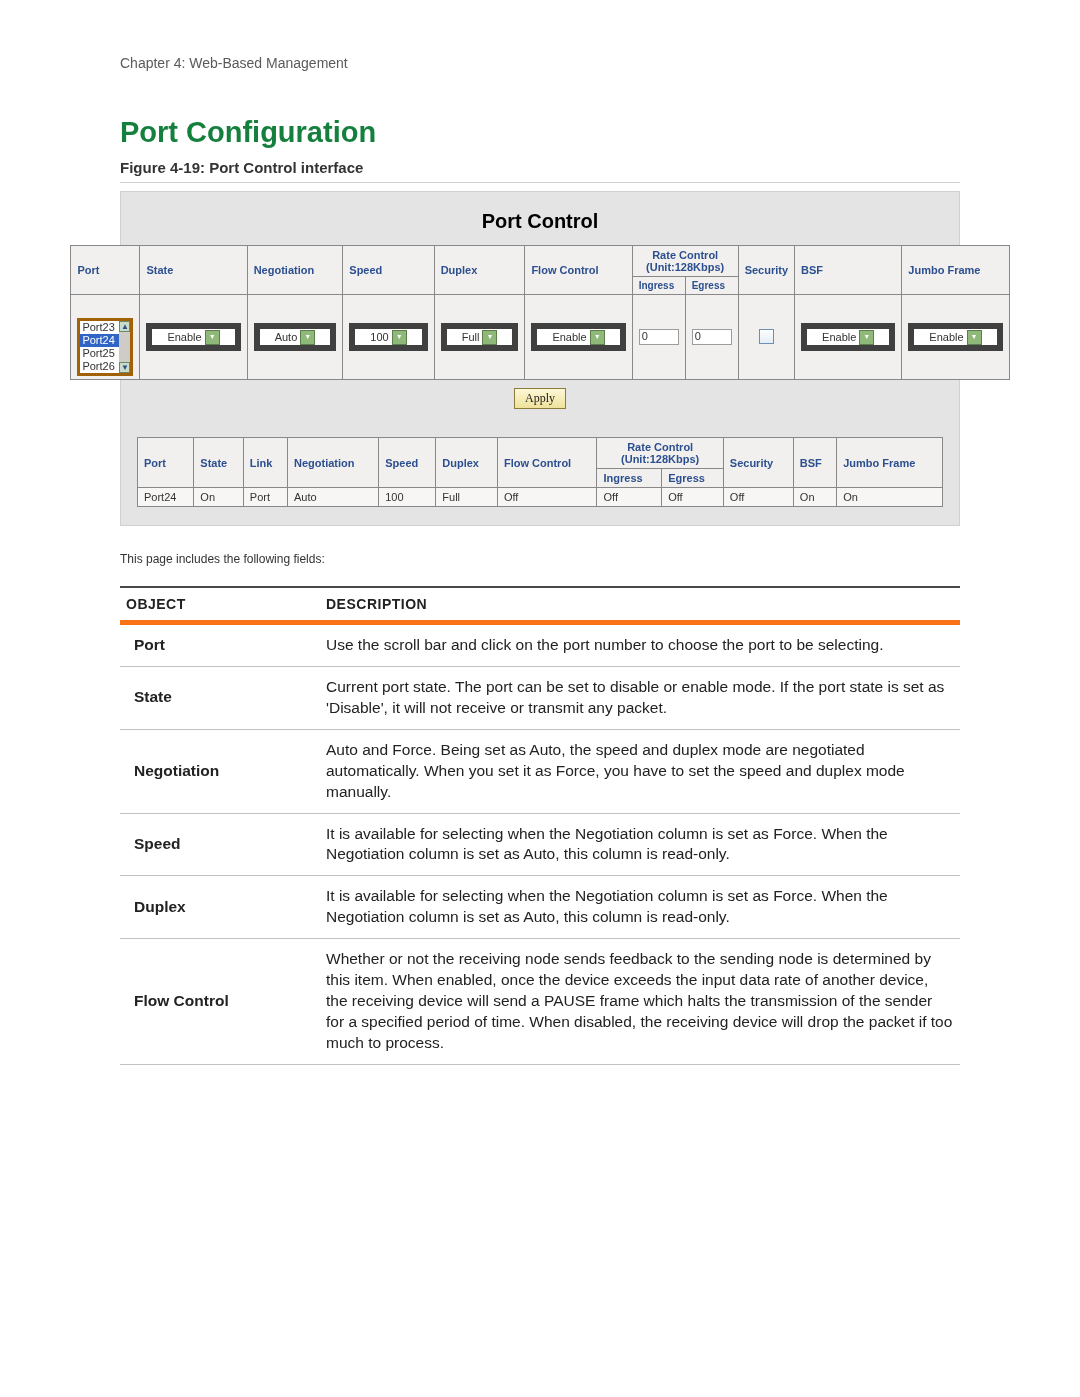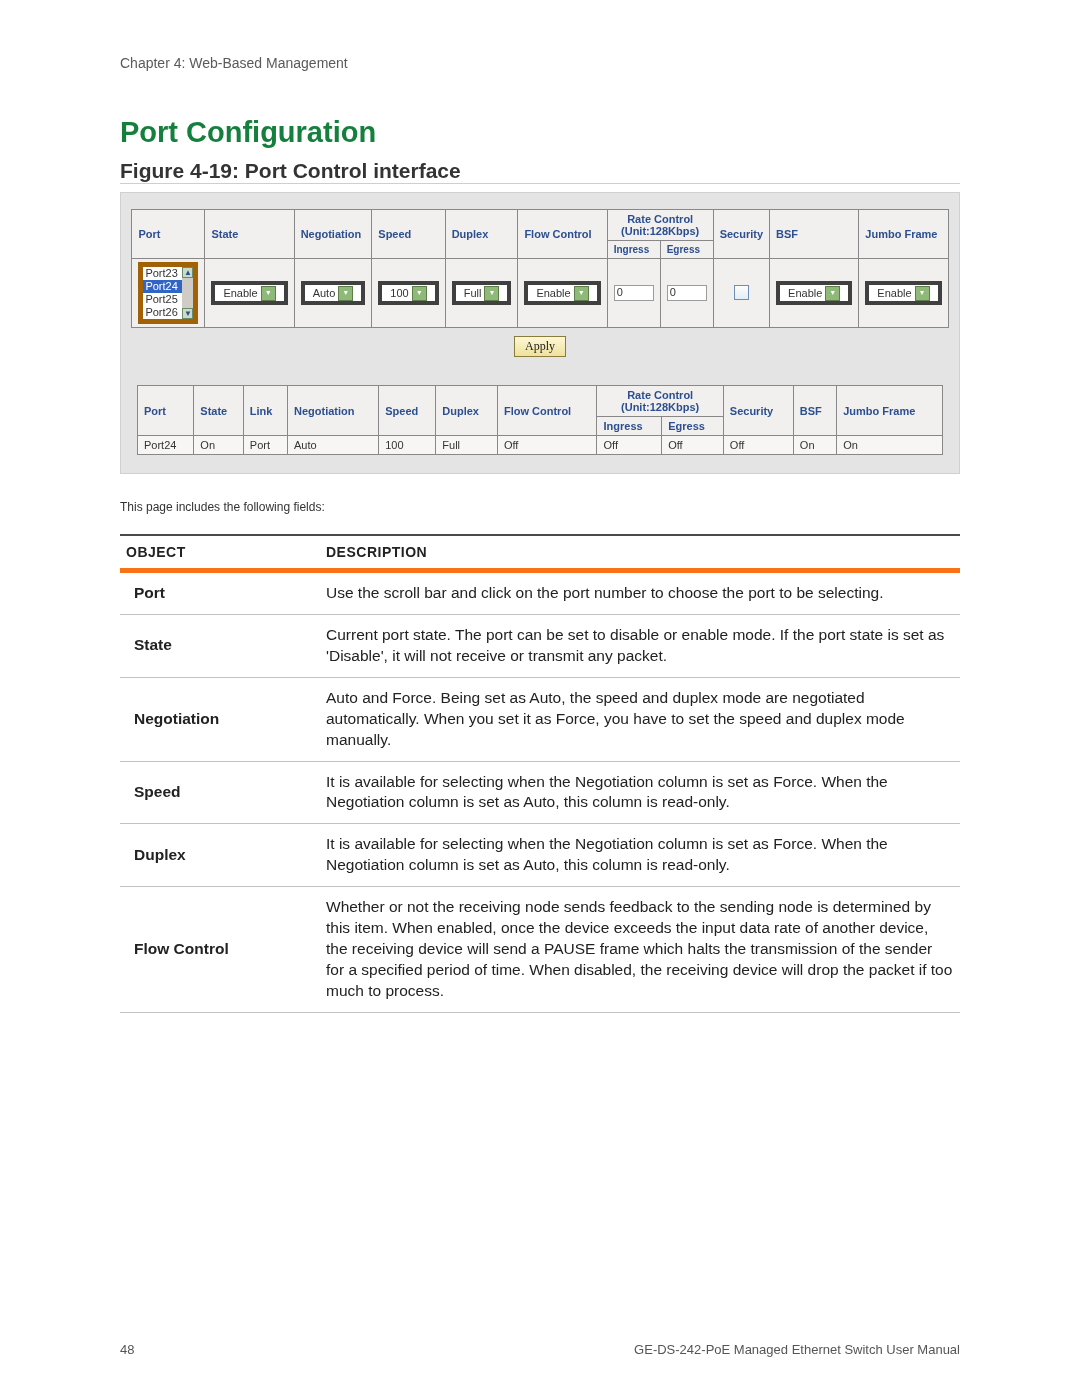--- a/index.html
+++ b/index.html
@@ -28,25 +28,26 @@
     font-weight: 600;
     margin: 0 0 10px 0;
   }
   .section-intro {
     font-size: 18px;
     color: #333;
     line-height: 1.4;
     margin: 0 0 28px 0;
   }
   .figure-caption {
-    font-size: 21px;
+    font-size: 15px;
     font-weight: bold;
     color: #333;
     margin: 0 0 8px 0;
     border-bottom: 1px solid #cfcfcf;
+    padding-bottom: 6px;
   }
 
   
   .screenshot-panel {
     background: #e4e4e4;
     padding: 16px 16px 18px 16px;
     border: 1px solid #d0d0d0;
     box-sizing: border-box;
   }
   .sp-title {
@@ -79,25 +80,26 @@
     background: #f2f0ee;
   }
   table.ctl th.sub {
     font-size: 10px;
   }
 
   
   .port-listbox {
     width: 50px;
     height: 52px;
-    border: 5px solid #a16207;
+    border: 3px solid #a16207;
     background: #fff;
     font-size: 11px;
     overflow: hidden;
     position: relative;
+    margin-top: 20px;
   }
   .port-listbox .items { position: absolute; top: 0; left: 0; right: 11px; }
   .port-listbox .items div { padding: 0 2px; line-height: 13px; white-space: nowrap; }
   .port-listbox .items div.sel { background: #3165c5; color: #fff; }
   .port-listbox .sb {
     position: absolute; right: 0; top: 0; width: 11px; height: 100%;
     background: #eceae6;
     display: flex; flex-direction: column; justify-content: space-between; align-items: center;
   }
   .port-listbox .sb .btn {
@@ -109,24 +111,24 @@
     font-size: 8px;
     line-height: 9px;
     text-align: center;
   }
   .port-listbox .sb .track { flex: 1; background: #cfccc7; width: 11px; }
 
   
   .dd {
     display: inline-flex;
     align-items: center;
-    border: 4px solid #404040;
+    border: 6px solid #404040;
     background: #fff;
     height: 16px;
-    padding: 0 8px;
+    padding: 0 15px;
     font-size: 11px;
     white-space: nowrap;
     justify-content: center;
   }
   .dd .arrow {
     width: 13px; height: 13px;
     margin-left: 3px;
     background: #8fb978;
     border: 1px solid #5d7e4a;
     display: inline-flex;
@@ -228,20 +230,21 @@
 
 <div class="page">
 
   <div class="chapter-label">Chapter 4: Web-Based Management</div>
 
   <h1 class="section-title">Port Configuration</h1>
 
   <div class="figure-caption">Figure 4-19:  Port Control interface</div>
 
   <div class="screenshot-panel">
+    <div class="sp-title">Port Control</div>
 
     <div class="ctl-outer">
     <table class="ctl">
       <thead>
         <tr>
           <th rowspan="2">Port</th>
           <th rowspan="2">State</th>
           <th rowspan="2">Negotiation</th>
           <th rowspan="2">Speed</th>
           <th rowspan="2">Duplex</th>
@@ -403,18 +406,14 @@
           <td class="obj">Duplex</td>
           <td>It is available for selecting when the Negotiation column is set as Force. When the Negotiation column is set as Auto, this column is read-only.</td>
         </tr>
         <tr>
           <td class="obj">Flow Control</td>
           <td>Whether or not the receiving node sends feedback to the sending node is determined by this item. When enabled, once the device exceeds the input data rate of another device, the receiving device will send a PAUSE frame which halts the transmission of the sender for a specified period of time. When disabled, the receiving device will drop the packet if too much to process.</td>
         </tr>
       </tbody>
   </table>
 
-  <div class="footer">
-    <span>48</span>
-    <span>GE-DS-242-PoE Managed Ethernet Switch User Manual</span>
-  </div>
 
 </div>
 
 </body></html>

